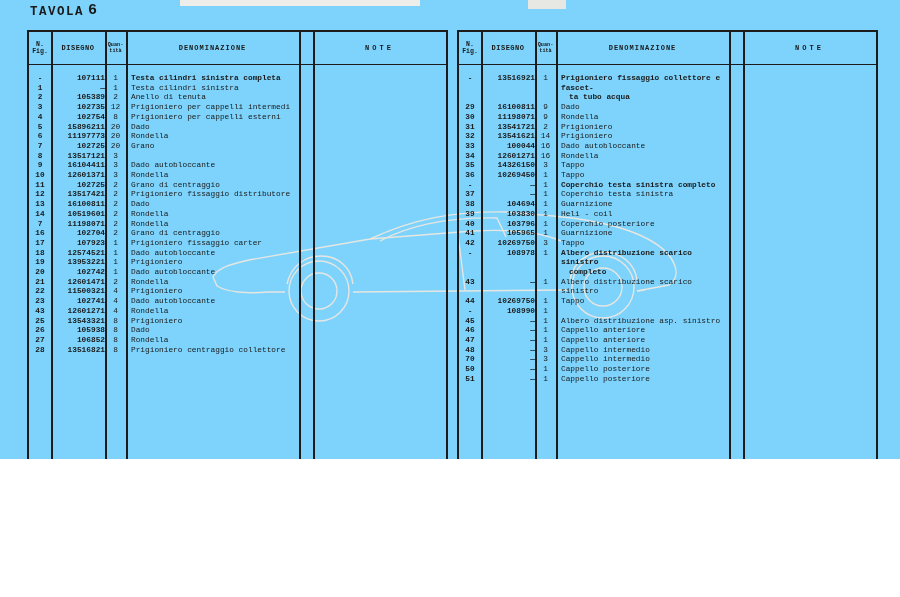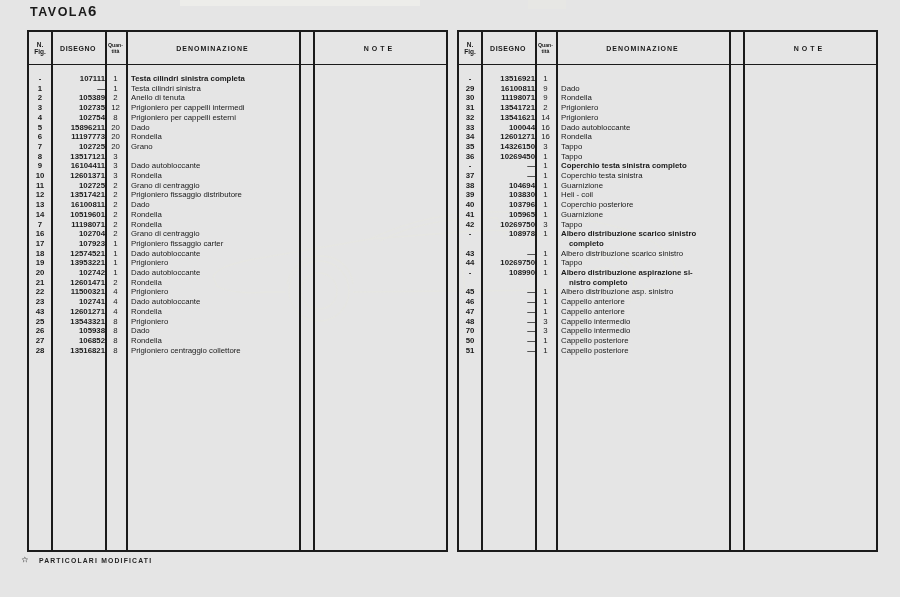--- a/index.html
+++ b/index.html
@@ -1,19 +1,19 @@
 <!DOCTYPE html>
 <html><head>
 <meta charset="utf-8">
 <style>
   html,body{margin:0;padding:0;background:#ffffff;}
   .page{
-    position:relative;width:900px;height:597px;overflow:hidden;
-    background:#e5e5e5;color:#1a1a1a;
-    font-family:Liberation Sans, sans-serif;
+    position:relative;width:900px;height:459px;overflow:hidden;
+    background:#7dd3fc;color:#1a1a1a;
+    font-family:Liberation Mono, monospace;
   }
   .smudge{position:absolute;background:#ededea;}
   .smudge2{position:absolute;background:#e7e7e4;}
   .title{position:absolute;left:30px;top:5px;font-weight:700;font-size:12.5px;letter-spacing:1.5px;}
   .title-num{position:absolute;left:88px;top:2px;font-weight:700;font-size:15px;}
   .watermark{position:absolute;left:205px;top:180px;width:490px;height:152px;z-index:1;color:#e6e6e2;}
   .ptable{
     position:absolute;top:30px;width:421px;height:522px;
     border:2px solid #1b1b1b;box-sizing:border-box;z-index:2;background:transparent;
   }
@@ -345,20 +345,24 @@
       </div>
       <div class="hc hc-den">DENOMINAZIONE</div>
       <div class="hc hc-narrow"></div>
       <div class="hc hc-note">NOTE</div>
     </div>
     <div class="tbody">
         <div class="t-row bold">
           <div class="cell-fig">-</div>
           <div class="cell-dis">13516921</div>
           <div class="cell-qty">1</div>
+          <div class="cell-den">
+            <div class="">Prigioniero fissaggio collettore e fascet-</div>
+            <div class="den2">ta tubo acqua</div>
+          </div>
         </div>
         <div class="t-row">
           <div class="cell-fig">29</div>
           <div class="cell-dis">16100811</div>
           <div class="cell-qty">9</div>
           <div class="cell-den">
             <div class="">Dado</div>
           </div>
         </div>
         <div class="t-row">
@@ -495,24 +499,20 @@
           <div class="cell-dis">10269750</div>
           <div class="cell-qty">1</div>
           <div class="cell-den">
             <div class="">Tappo</div>
           </div>
         </div>
         <div class="t-row bold">
           <div class="cell-fig">-</div>
           <div class="cell-dis">108990</div>
           <div class="cell-qty">1</div>
-          <div class="cell-den">
-            <div class="">Albero distribuzione aspirazione si-</div>
-            <div class="den2">nistro completo</div>
-          </div>
         </div>
         <div class="t-row">
           <div class="cell-fig">45</div>
           <div class="cell-dis">—</div>
           <div class="cell-qty">1</div>
           <div class="cell-den">
             <div class="">Albero distribuzione asp. sinistro</div>
           </div>
         </div>
         <div class="t-row">

